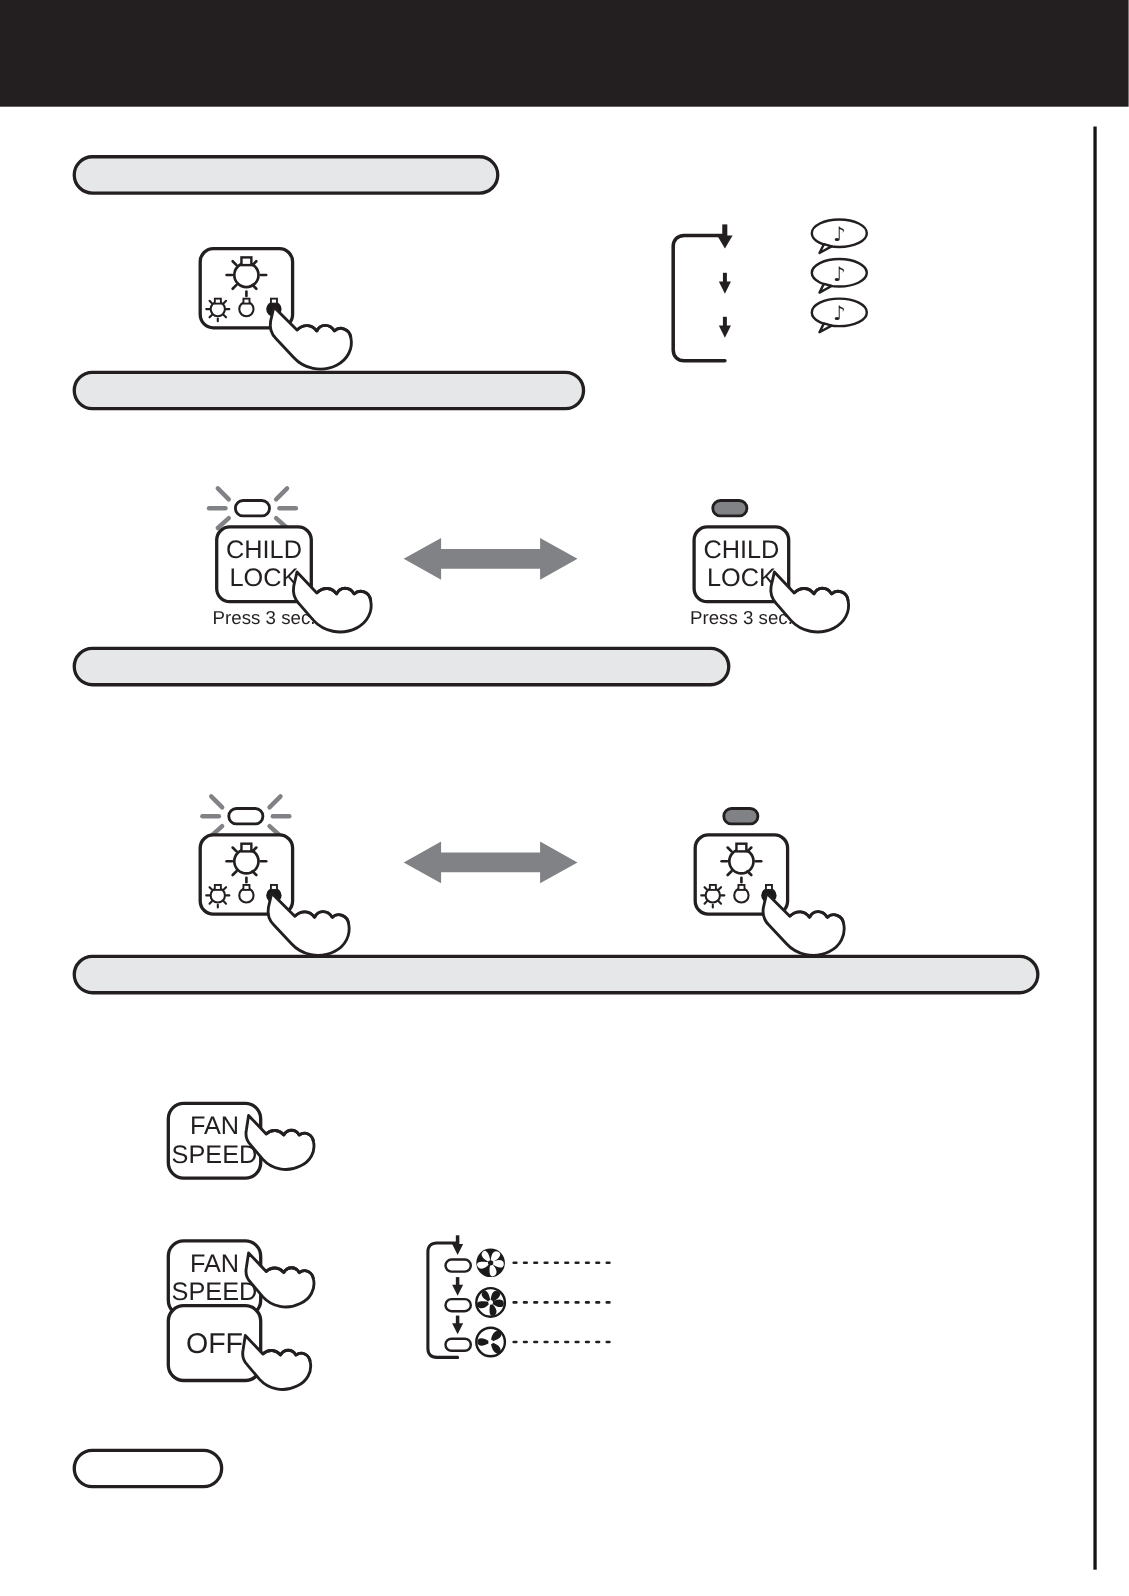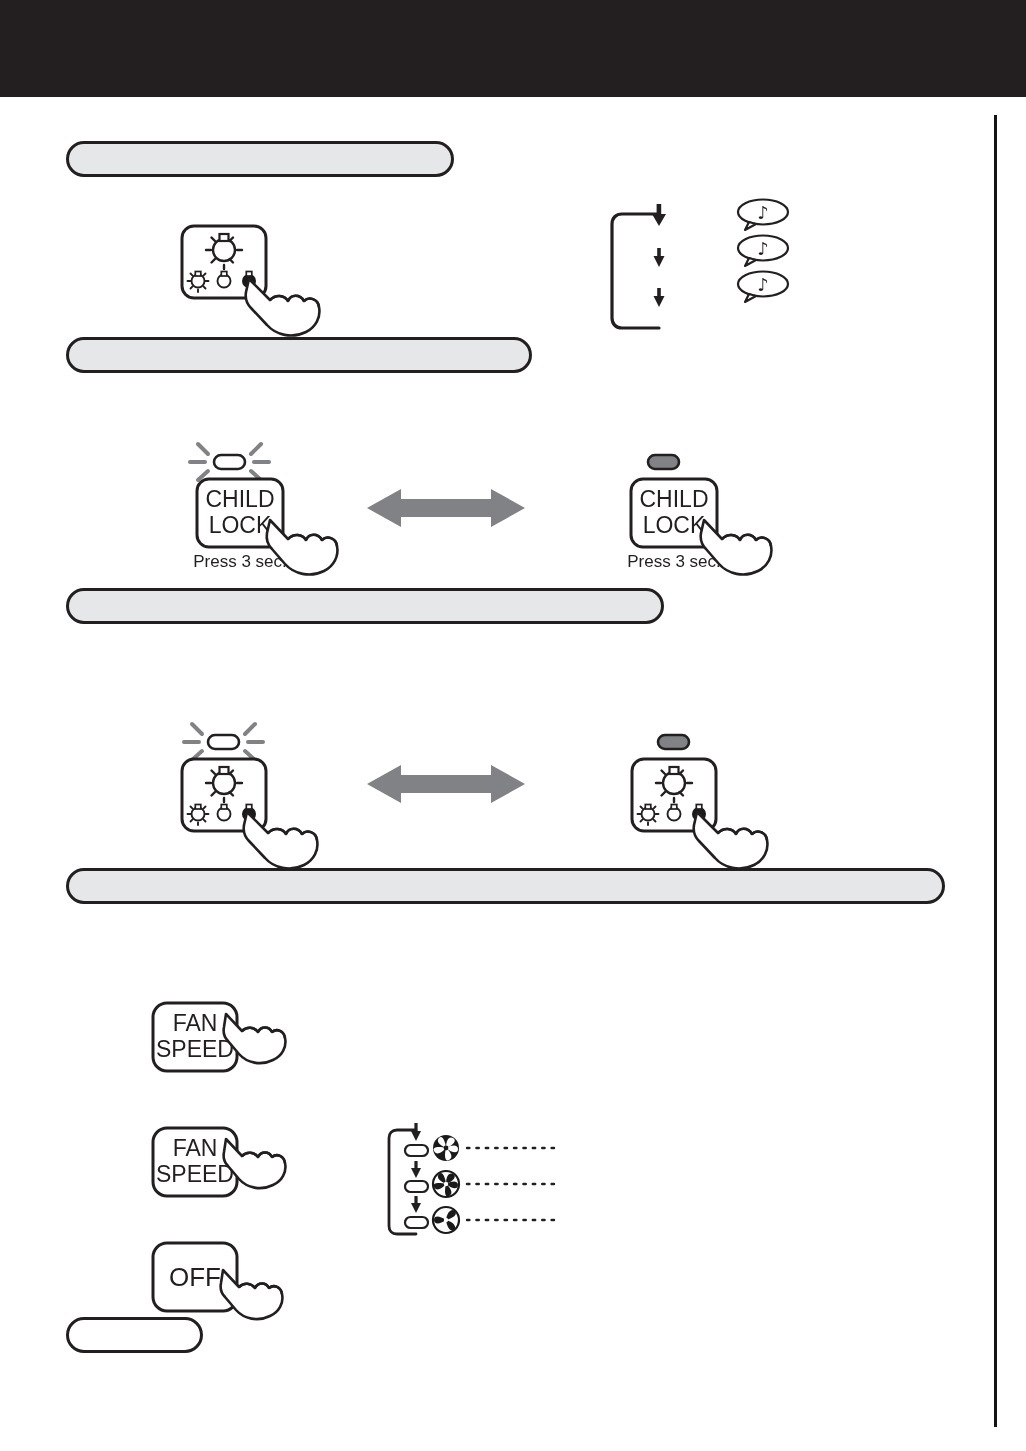--- a/index.html
+++ b/index.html
@@ -332,21 +332,21 @@
       <path d="M76,14 L92,31 C97,26 104,27 108,32 C111,26 119,26 122,32
                C127,28 134,31 135,38 C137,47 132,56 123,60
                C111,66 97,63 89,54 L78,41 C74,37 73,32 74,27 Z"></path>
       <path d="M92,31 C97,26 104,27 108,32" fill="none"></path>
       <path d="M108,32 C111,26 119,26 122,32" fill="none"></path>
       <path d="M122,32 C127,28 134,31 135,38" fill="none"></path>
     </g>
   </svg>
 </div>
 
-<div class="abs" style="left:150px;top:1240px;width:145px;height:90px;text-align:right;">
+<div class="abs" style="left:150px;top:1184px;width:145px;height:90px;text-align:right;">
   <svg width="145" height="90" viewBox="0 0 145 90">
     <rect x="3" y="3" width="84" height="68" rx="14" ry="14" fill="#ffffff" stroke="#231f20" stroke-width="3"></rect>
     <text x="45" y="46" font-size="26" fill="#231f20" text-anchor="middle" font-family="Liberation Sans, sans-serif">OFF</text>
     <g fill="#ffffff" stroke="#231f20" stroke-width="2.6" stroke-linejoin="round">
       <path d="M73,30 L89,47 C94,42 101,43 105,48 C108,42 116,42 119,48
                C124,44 131,47 132,54 C134,63 129,72 120,76
                C108,82 94,79 86,70 L75,57 C71,53 70,48 71,43 Z"></path>
       <path d="M89,47 C94,42 101,43 105,48" fill="none"></path>
       <path d="M105,48 C108,42 116,42 119,48" fill="none"></path>
       <path d="M119,48 C124,44 131,47 132,54" fill="none"></path>

